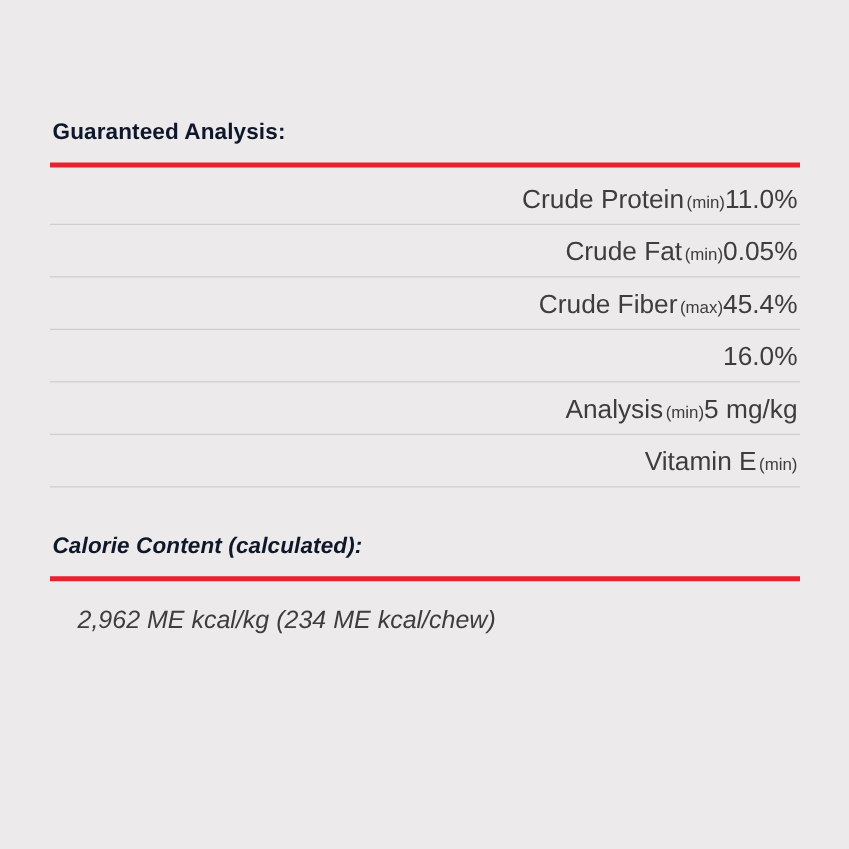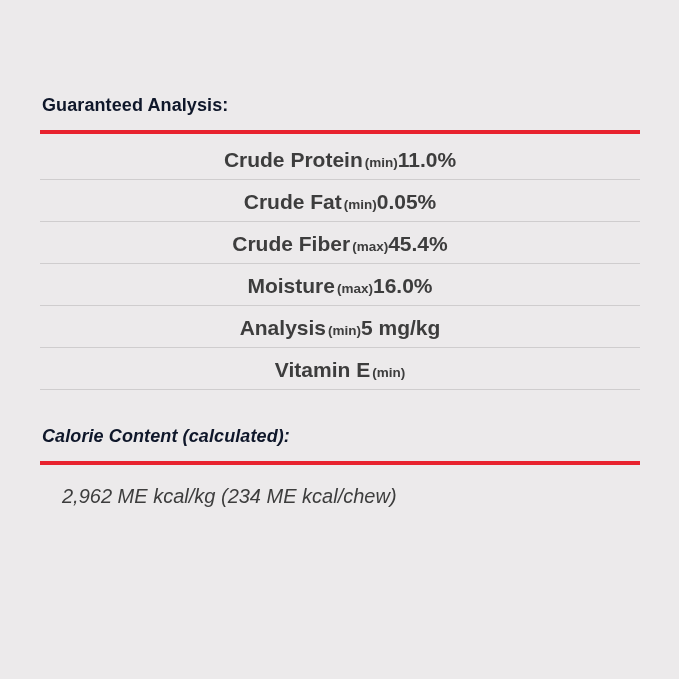--- a/index.html
+++ b/index.html
@@ -32,25 +32,24 @@
     background: #e8222e;
     width: 600px;
     margin-bottom: 4px;
   }
   .rows {
     width: 600px;
   }
   .row {
     display: flex;
     align-items: baseline;
-    justify-content: center;
+    justify-content: flex-end;
     border-bottom: 1px solid #cfcdce;
     padding: 10px 2px 7px 2px;
     box-sizing: border-box;
-    font-weight: bold;
   }
   .row:last-child {
     border-bottom: 1px solid #cfcdce;
   }
   .nutrient {
     font-size: 21px;
     color: #3d3d3d;
     white-space: nowrap;
   }
   .qual {
@@ -100,23 +99,20 @@
     </div>
 
     <div class="row">
       <div class="nutrient">
         <span>Crude Fiber</span><span class="qual">(max)</span>
       </div>
       <div class="amount">45.4%</div>
     </div>
 
     <div class="row">
-      <div class="nutrient">
-        <span>Moisture</span><span class="qual">(max)</span>
-      </div>
       <div class="amount">16.0%</div>
     </div>
 
     <div class="row">
       <div class="nutrient">
         <span>Analysis</span><span class="qual">(min)</span>
       </div>
       <div class="amount">5 mg/kg</div>
     </div>
 

